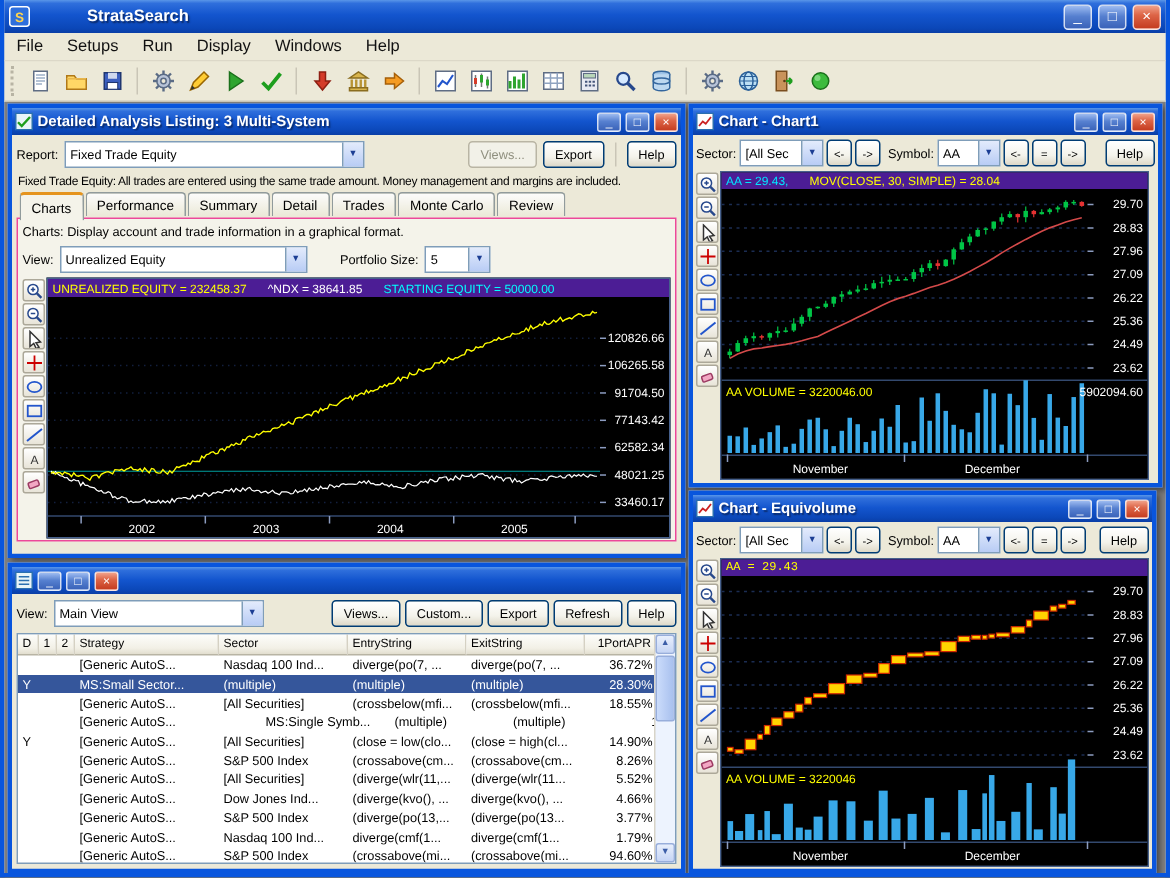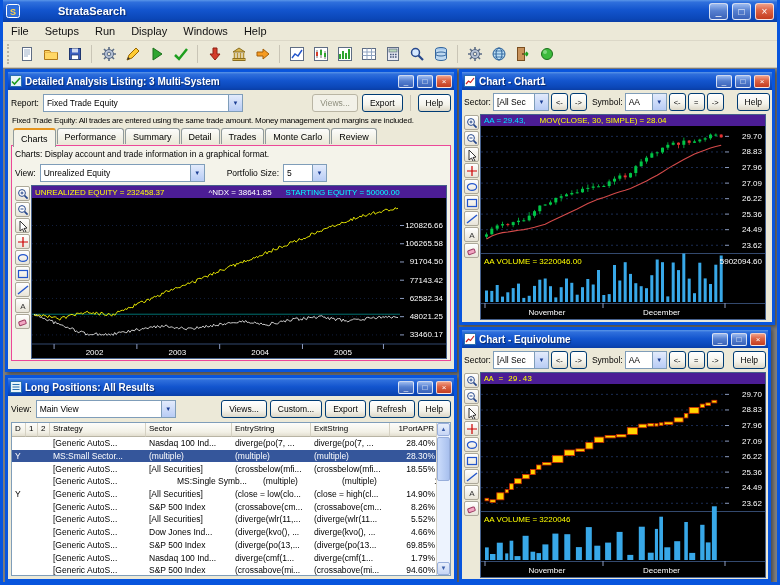--- a/index.html
+++ b/index.html
@@ -358,21 +358,21 @@
                 </button>
                 <button class="ctool">
                   <svg width="12" height="12" viewBox="0 0 12 12">
                     <rect x="2" y="5" width="7" height="4" rx="1" transform="rotate(-20 5 7)" fill="#F2A7C3" stroke="#9c3a62"></rect>
                   </svg>
                 </button>
               </div>
             <div class="chartbox">
               <div class="legend">
                   <span class="lgi" style="color: rgb(255, 255, 0);">UNREALIZED EQUITY = 232458.37</span>
-                  <span class="lgi" style="color: rgb(255, 255, 255); margin-left: 30px;">^NDX = 38641.85</span>
+                  <span class="lgi" style="color: rgb(255, 255, 255);">^NDX = 38641.85</span>
                   <span class="lgi" style="color: rgb(0, 255, 255);">STARTING EQUITY = 50000.00</span>
                 </div>
               <svg id="equity-svg" width="414" height="160">
                   <rect x="0" y="0" width="414" height="160" fill="#000000"></rect>
                   <line x1="0" y1="27.50679962616822" x2="368" y2="27.50679962616822" stroke="#121F3D" stroke-dasharray="1 3"></line>
                   <line x1="368" y1="27.50679962616822" x2="372" y2="27.50679962616822" stroke="#8C9CC0"></line>
                   <text x="411" y="30.00679962616822" fill="#FFFFFF" font-size="8" text-anchor="end">120826.66</text>
                   <line x1="0" y1="45.74217084112149" x2="368" y2="45.74217084112149" stroke="#121F3D" stroke-dasharray="1 3"></line>
                   <line x1="368" y1="45.74217084112149" x2="372" y2="45.74217084112149" stroke="#8C9CC0"></line>
                   <text x="411" y="48.24217084112149" fill="#FFFFFF" font-size="8" text-anchor="end">106265.58</text>
@@ -412,21 +412,20 @@
     </div>
 
     <div class="win" id="win-positions">
       <div class="wtb">
         <span>
             <svg width="12" height="12" viewBox="0 0 12 12">
               <rect x="0.5" y="0.5" width="11" height="11" fill="#E8F4F8" stroke="#2A6FB0"></rect>
               <path d="M2.5 3.5h7M2.5 6h7M2.5 8.5h7" stroke="#2A6FB0" stroke-width="1.1"></path>
             </svg>
           </span>
-        <span class="wtitle">Long Positions: All Results</span>
         <span class="wbtn">_</span>
         <span class="wbtn">□</span>
         <span class="wbtn close">×</span>
       </div>
       <div class="wbody">
         <div class="row" style="height:20px;">
           <span class="lbl">View:</span>
           <span class="combo" style="width:140px;">
             <span class="cval">Main View</span>
             <span class="carrow">▼</span>
@@ -454,21 +453,21 @@
               </div>
             <div>
                 <div class="tr">
                   <div class="td" style="width: 14px;"></div>
                   <div class="td" style="width: 12px;"></div>
                   <div class="td" style="width: 12px;"></div>
                   <div class="td" style="width: 96px;">[Generic AutoS...</div>
                   <div class="td" style="width: 86px;">Nasdaq 100 Ind...</div>
                   <div class="td" style="width: 79px;">diverge(po(7, ...</div>
                   <div class="td" style="width: 79px;">diverge(po(7, ...</div>
-                  <div class="td right" style="width: 48px;">28.40%</div>
+                  <div class="td right" style="width: 48px;">36.72%</div>
                 </div>
                 <div class="tr sel">
                   <div class="td" style="width: 14px;">Y</div>
                   <div class="td" style="width: 12px;"></div>
                   <div class="td" style="width: 12px;"></div>
                   <div class="td" style="width: 96px;">MS:Small Sector...</div>
                   <div class="td" style="width: 86px;">(multiple)</div>
                   <div class="td" style="width: 79px;">(multiple)</div>
                   <div class="td" style="width: 79px;">(multiple)</div>
                   <div class="td right" style="width: 48px;">28.30%</div>
@@ -534,21 +533,21 @@
                   <div class="td right" style="width: 48px;">4.66%</div>
                 </div>
                 <div class="tr">
                   <div class="td" style="width: 14px;"></div>
                   <div class="td" style="width: 12px;"></div>
                   <div class="td" style="width: 12px;"></div>
                   <div class="td" style="width: 96px;">[Generic AutoS...</div>
                   <div class="td" style="width: 86px;">S&amp;P 500 Index</div>
                   <div class="td" style="width: 79px;">(diverge(po(13,...</div>
                   <div class="td" style="width: 79px;">(diverge(po(13...</div>
-                  <div class="td right" style="width: 48px;">69.85%</div>
+                  <div class="td right" style="width: 48px;">3.77%</div>
                 </div>
                 <div class="tr">
                   <div class="td" style="width: 14px;"></div>
                   <div class="td" style="width: 12px;"></div>
                   <div class="td" style="width: 12px;"></div>
                   <div class="td" style="width: 96px;">[Generic AutoS...</div>
                   <div class="td" style="width: 86px;">Nasdaq 100 Ind...</div>
                   <div class="td" style="width: 79px;">diverge(cmf(1...</div>
                   <div class="td" style="width: 79px;">diverge(cmf(1...</div>
                   <div class="td right" style="width: 48px;">1.79%</div>

